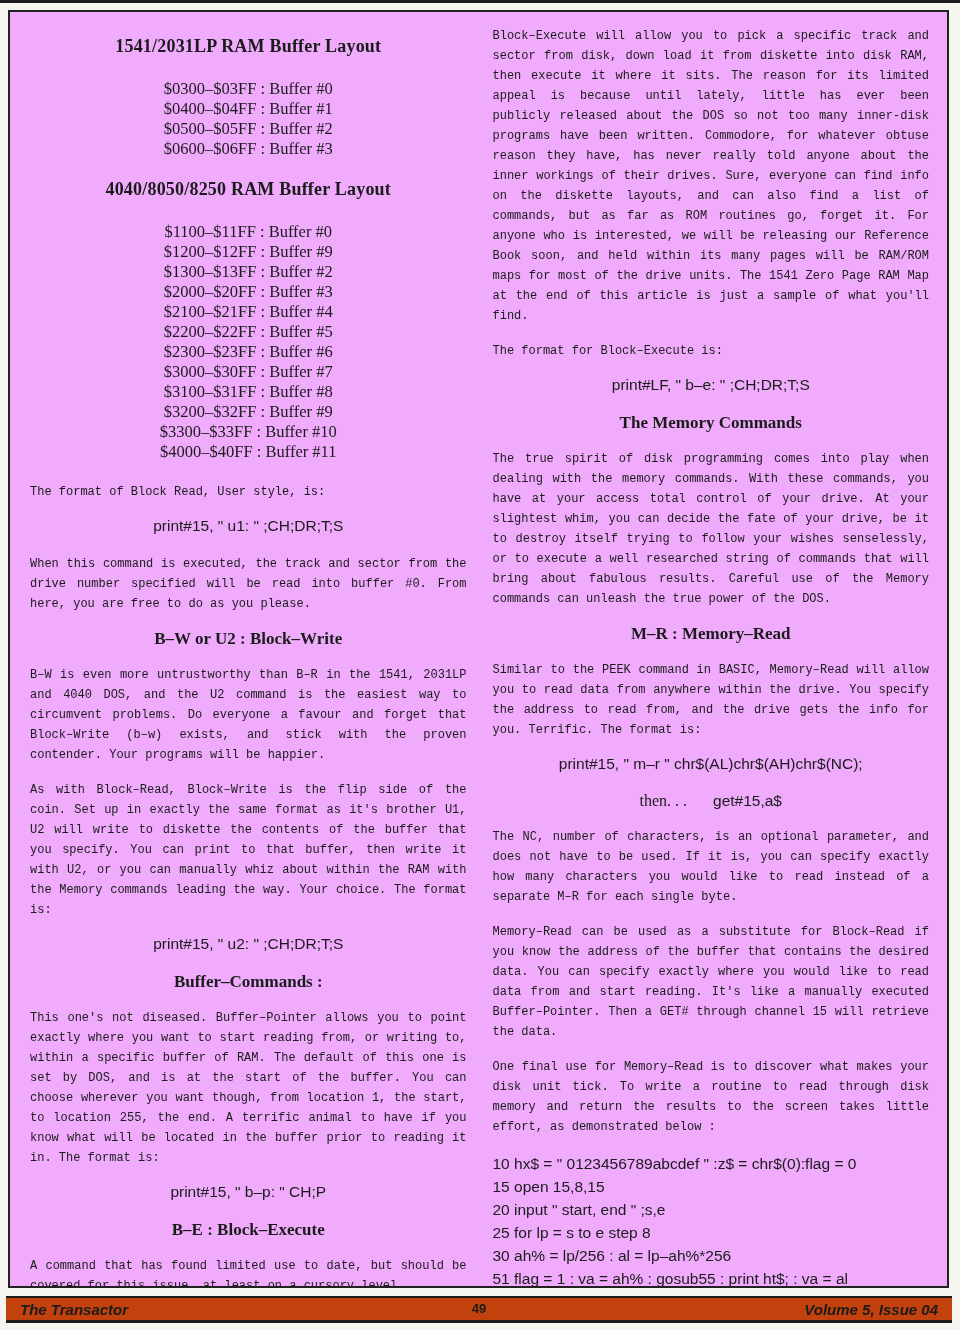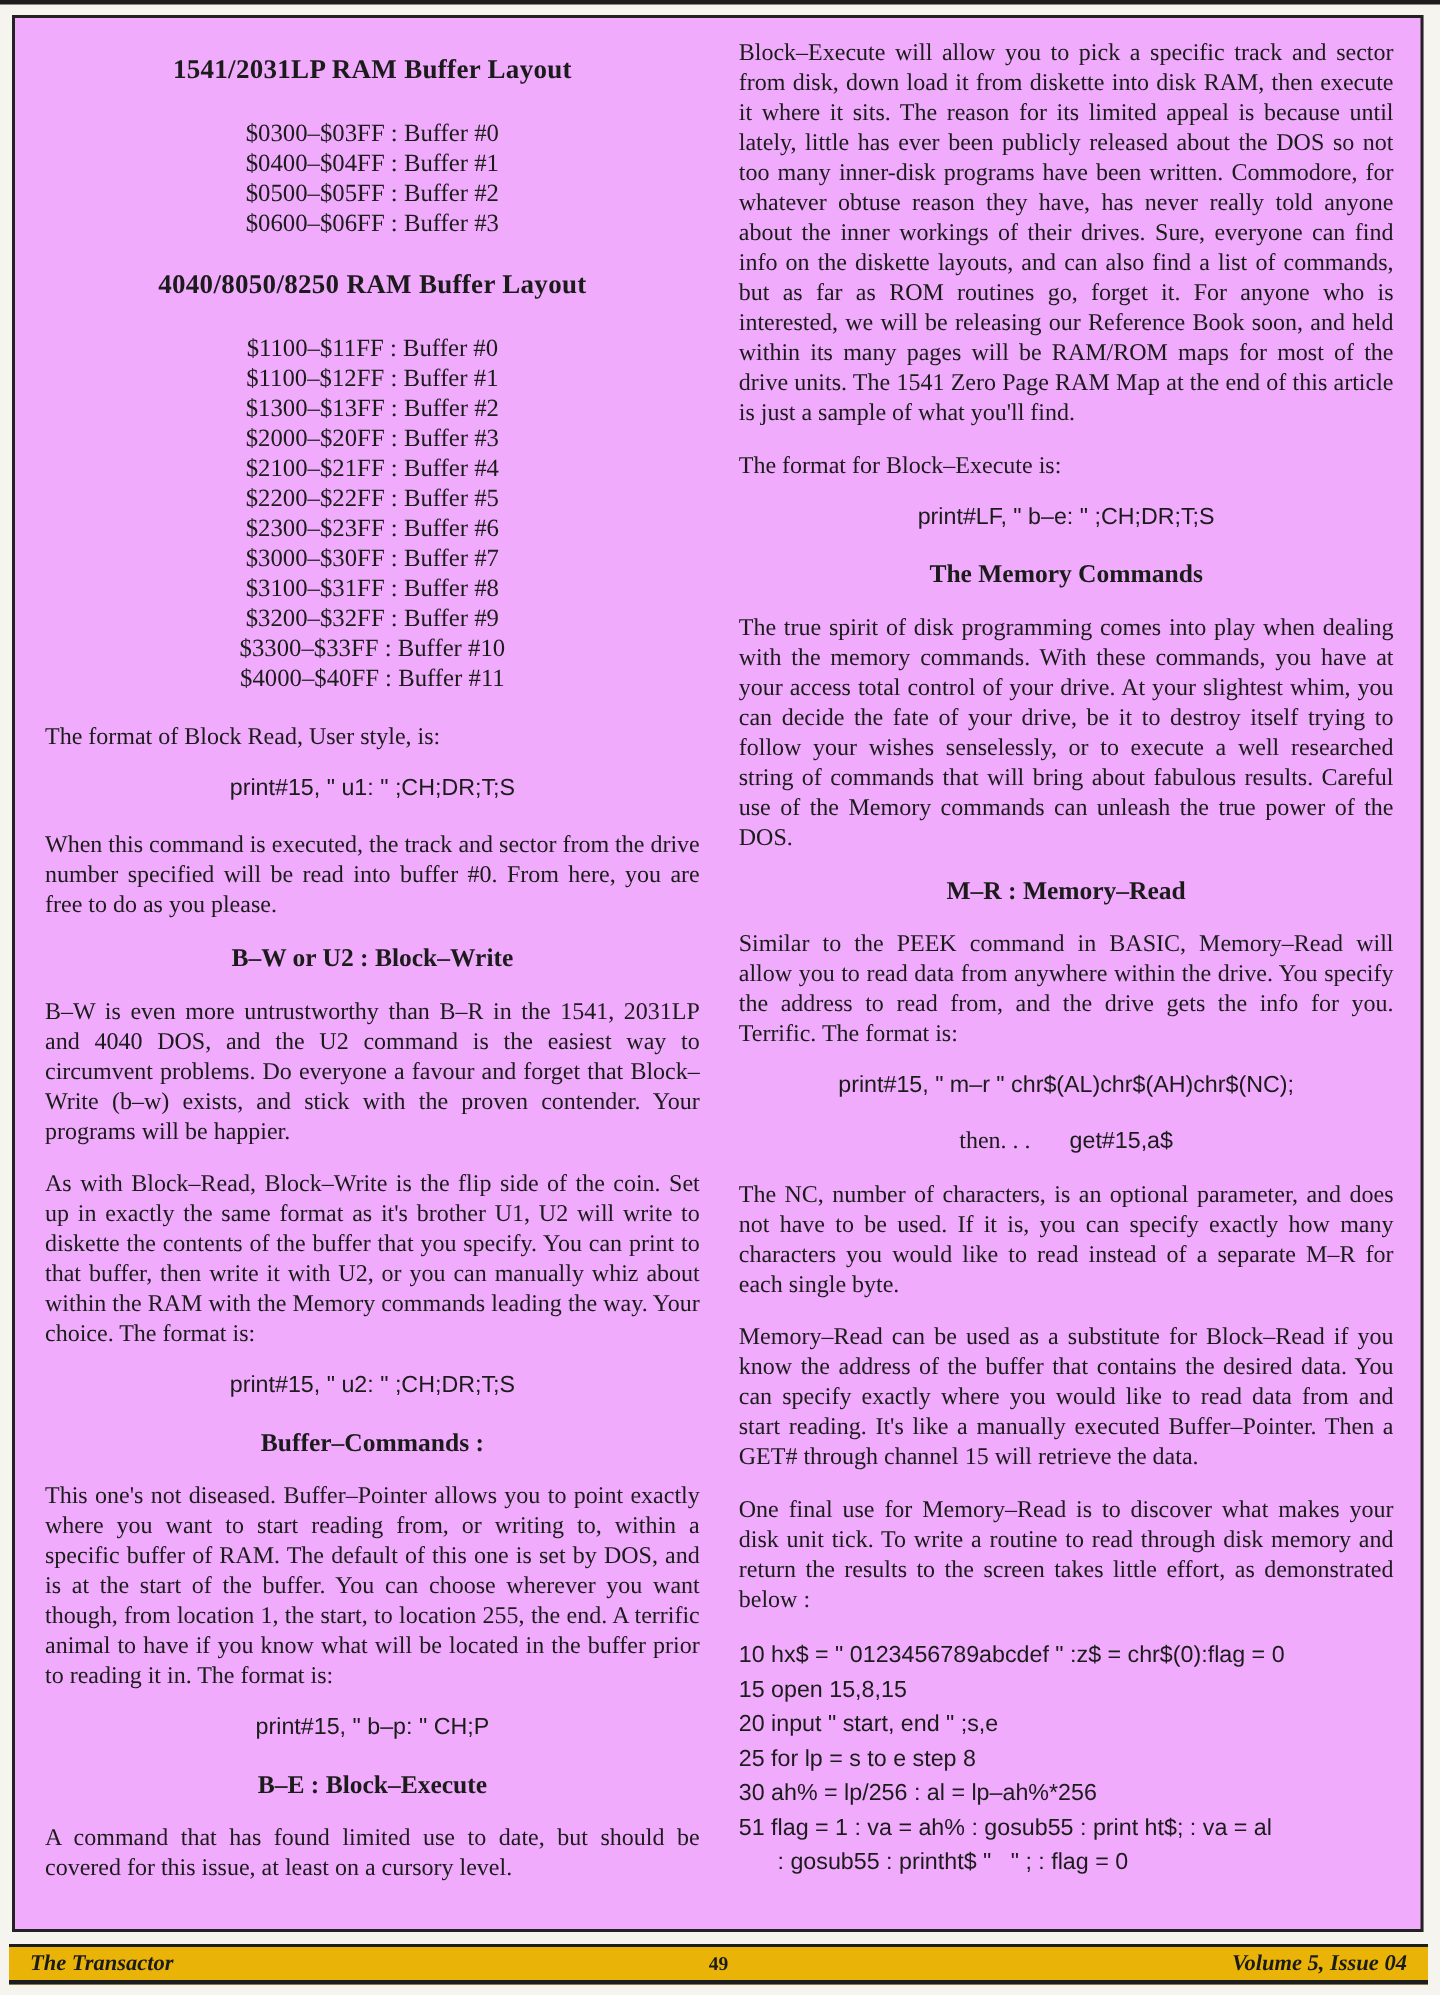--- a/index.html
+++ b/index.html
@@ -25,22 +25,23 @@
     overflow:hidden;
   }
   .col{flex:1 1 0;min-width:0;}
   .center-title{
     font-size:18px;font-weight:bold;text-align:center;
     margin:10px 0 22px 0;letter-spacing:.2px;
   }
   .buffer-list{margin:0 0 20px 0;text-align:center;}
   .buffer-line{font-size:16.5px;line-height:20px;}
   p.body{
-    font-size:16px;line-height:20px;text-align:justify;
+    font-size:12px;line-height:20px;text-align:justify;
     margin:0 0 15px 0;
+    font-family:Liberation Mono, monospace;
   }
   h3.sub{
     font-size:17px;font-weight:bold;margin:4px 0 16px 0;text-align:center;
   }
   .code-line{
     font-family:"Liberation Sans", sans-serif;
     font-size:15.5px;text-align:center;
     margin:6px 0 19px 0;white-space:pre-wrap;
   }
   .then-line{
@@ -50,22 +51,22 @@
     font-family:"Liberation Sans", sans-serif;font-size:15.5px;margin-left:26px;
   }
   .listing{margin:2px 0 0 0;}
   .listing-line{
     font-family:"Liberation Sans", sans-serif;
     font-size:15.5px;line-height:23px;white-space:pre-wrap;
   }
   .footer-bar{
     position:absolute;left:6px;top:1296px;width:946px;height:27px;
     border-top:2px solid #1d1d1d;border-bottom:3px solid #1d1d1d;
-    box-sizing:border-box;background:#eab308;
-    font-family:Liberation Serif, serif;
+    box-sizing:border-box;background:#c2410c;
+    font-family:Liberation Sans, sans-serif;
   }
   .footer-left{
     position:absolute;left:14px;top:3px;
     font-weight:bold;font-style:italic;font-size:15px;
   }
   .footer-center{
     position:absolute;left:50%;transform:translateX(-50%);top:3px;
     font-weight:bold;font-size:13px;
   }
   .footer-right{
@@ -86,21 +87,21 @@
       <div class="buffer-list">
         <div class="buffer-line">$0300–$03FF : Buffer #0</div>
         <div class="buffer-line">$0400–$04FF : Buffer #1</div>
         <div class="buffer-line">$0500–$05FF : Buffer #2</div>
         <div class="buffer-line">$0600–$06FF : Buffer #3</div>
       </div>
 
       <h2 class="center-title">4040/8050/8250 RAM Buffer Layout</h2>
       <div class="buffer-list">
         <div class="buffer-line">$1100–$11FF : Buffer #0</div>
-        <div class="buffer-line">$1100–$12FF : Buffer #1</div>
+        <div class="buffer-line">$1200–$12FF : Buffer #9</div>
         <div class="buffer-line">$1300–$13FF : Buffer #2</div>
         <div class="buffer-line">$2000–$20FF : Buffer #3</div>
         <div class="buffer-line">$2100–$21FF : Buffer #4</div>
         <div class="buffer-line">$2200–$22FF : Buffer #5</div>
         <div class="buffer-line">$2300–$23FF : Buffer #6</div>
         <div class="buffer-line">$3000–$30FF : Buffer #7</div>
         <div class="buffer-line">$3100–$31FF : Buffer #8</div>
         <div class="buffer-line">$3200–$32FF : Buffer #9</div>
         <div class="buffer-line">$3300–$33FF : Buffer #10</div>
         <div class="buffer-line">$4000–$40FF : Buffer #11</div>

